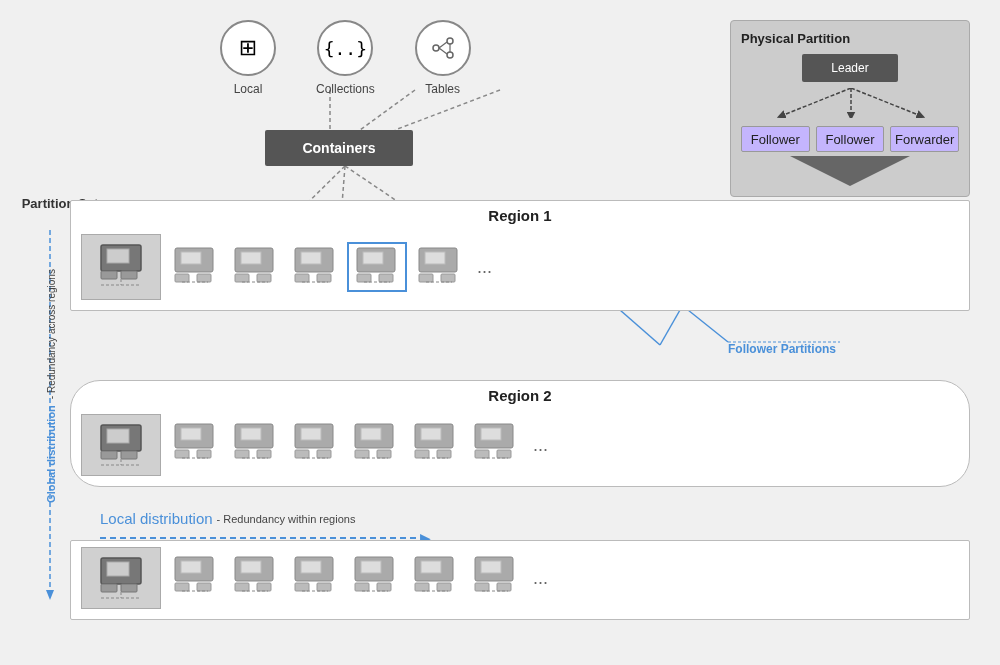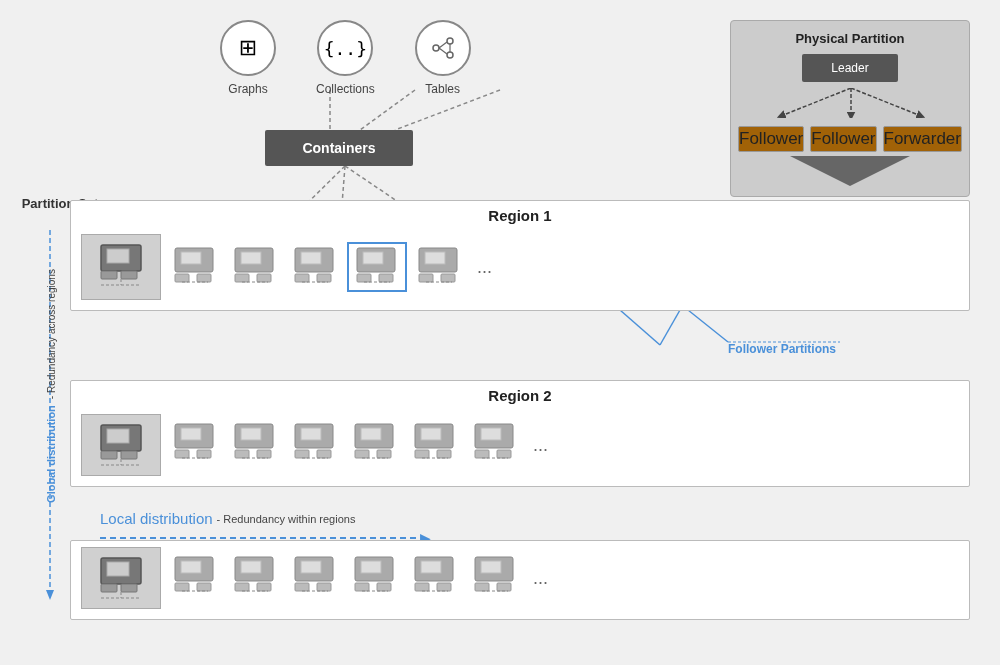--- a/index.html
+++ b/index.html
@@ -71,21 +71,21 @@
       position: absolute;
       top: 20px;
       right: 30px;
       width: 240px;
       background: #ccc;
       border: 1px solid #aaa;
       border-radius: 4px;
       padding: 10px;
     }
     .phys-partition-title {
-      text-align: center;
+      text-align: left;
       font-size: 13px;
       font-weight: 600;
       margin-bottom: 8px;
       color: #222;
     }
     .leader-box {
       width: 96px;
       height: 28px;
       background: #555;
       color: #fff;
@@ -98,26 +98,26 @@
     }
     .follower-row {
       display: flex;
       gap: 6px;
       justify-content: center;
       margin-top: 4px;
     }
     .follower-box {
       flex: 1;
       height: 26px;
-      background: #a16207;
+      background: #c4b5fd;
       border: 1px solid #999;
       display: flex;
       align-items: center;
       justify-content: center;
-      font-size: 17px;
+      font-size: 13px;
       color: #222;
       border-radius: 2px;
     }
     
     .funnel {
       width: 0;
       height: 0;
       border-left: 60px solid transparent;
       border-right: 60px solid transparent;
       border-top: 30px solid #666;
@@ -167,21 +167,21 @@
       border: 1px solid #aaa;
       padding: 6px;
       display: flex;
       align-items: center;
       justify-content: center;
       min-height: 60px;
       flex-shrink: 0;
     }
 
     .region1 { top: 200px; }
-    .region2 { top: 380px; }
+    .region2 { top: 380px; border-radius: 30px; }
     .region3 { top: 540px; }
 
     
     .local-dist {
       position: absolute;
       top: 510px;
       left: 100px;
     }
     .local-dist-arrow-line {
       display: flex;
@@ -237,21 +237,21 @@
     <line x1="728" y1="342" x2="688" y2="310" stroke="#4a90d9" stroke-width="1.5"></line>
     <polyline points="728,342 840,342" stroke="#4a90d9" stroke-width="1" stroke-dasharray="3,2" fill="none"></polyline>
 
     <line x1="50" y1="230" x2="50" y2="590" stroke="#4a90d9" stroke-width="1.5" stroke-dasharray="5,3"></line>
     <polygon points="46,590 54,590 50,600" fill="#4a90d9"></polygon>
   </svg>
 
   <div class="top-icons">
     <div class="icon-item">
       <div class="icon-circle">⊞</div>
-      <span class="icon-label">Graphs</span>
+      <span class="icon-label">Local</span>
     </div>
     <div class="icon-item">
       <div class="icon-circle" style="font-family:monospace;font-size:18px;">{..}</div>
       <span class="icon-label">Collections</span>
     </div>
     <div class="icon-item">
       <div class="icon-circle">
         <svg width="28" height="28" viewBox="0 0 28 28">
           <circle cx="7" cy="14" r="3" fill="none" stroke="#666" stroke-width="1.5"></circle>
           <circle cx="21" cy="7" r="3" fill="none" stroke="#666" stroke-width="1.5"></circle>

